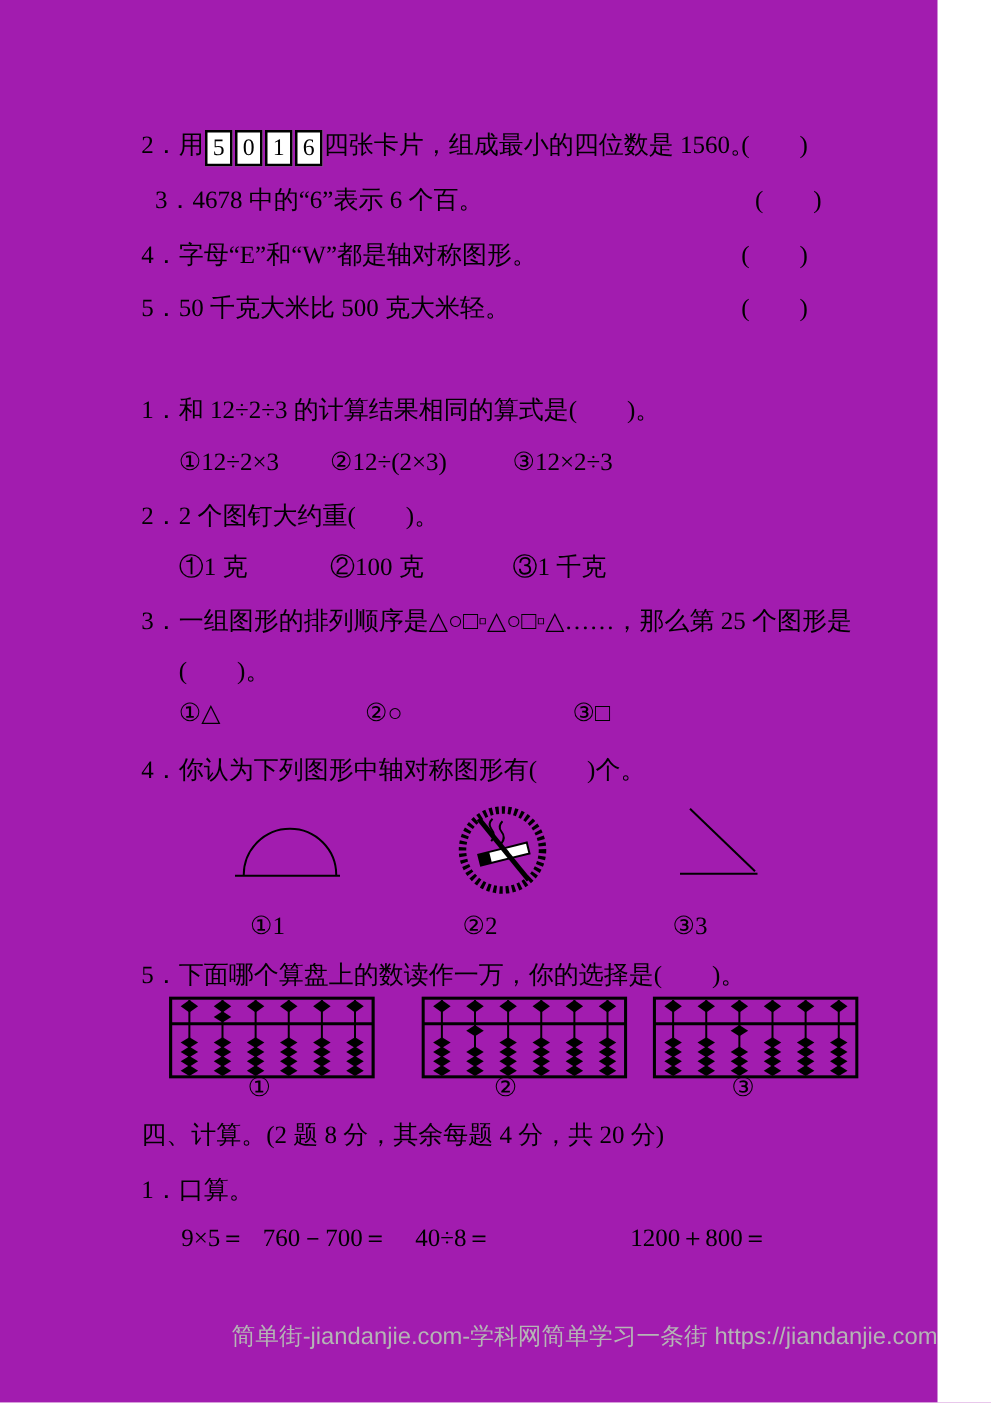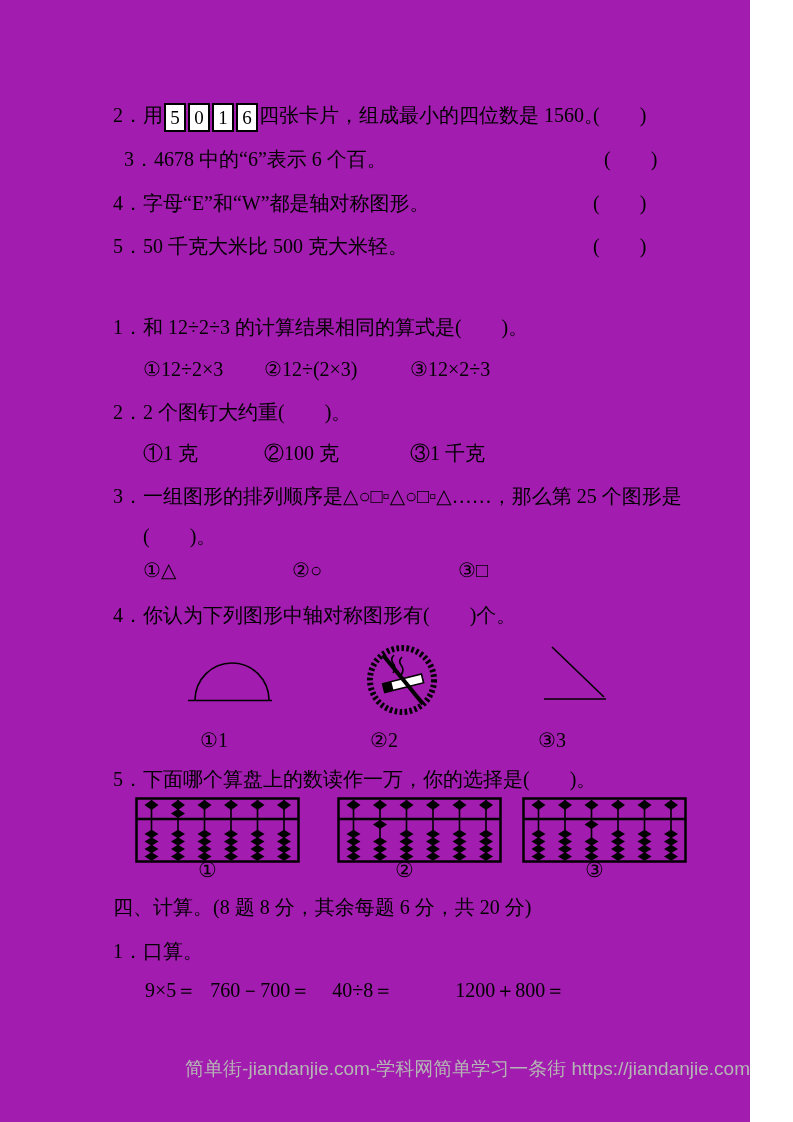--- a/index.html
+++ b/index.html
@@ -20,21 +20,21 @@
   .opt-b{display:inline-block;width:146px;}
   .opt-wa{display:inline-block;width:149px;}
   .opt-wb{display:inline-block;width:166px;}
   .fig{position:absolute;}
   .fig-label{position:absolute;white-space:nowrap;}
   .abacus{position:absolute;width:165px;height:66px;}
   .abacus-label{position:absolute;font-size:21px;}
   .eq{display:inline-block;}
   .eq1{margin-right:14px;}
   .eq2{margin-right:22px;}
-  .eq3{margin-right:62px;text-align:right;}
+  .eq3{margin-right:111px;text-align:right;}
   #watermark{
     position:absolute;top:1056px;left:0;right:0;text-align:right;
     font-family:"Liberation Sans","DejaVu Sans",sans-serif;
     font-size:19px;color:#b5b5b5;
   }
   svg{display:block;}
 </style>
 </head>
 <body>
 
@@ -230,20 +230,20 @@
         <polygon points="142,59.5 149,55.2 156,59.5 149,63.8" fill="#000"></polygon>
         <polygon points="142,52 149,47.7 156,52 149,56.3" fill="#000"></polygon>
         <polygon points="142,44.5 149,40.2 156,44.5 149,48.8" fill="#000"></polygon>
         <polygon points="142,37 149,32.7 156,37 149,41.3" fill="#000"></polygon>
       </svg>
     </div>
   <div class="abacus-label" style="top:858px;left:198px;">①</div>
   <div class="abacus-label" style="top:858px;left:395px;">②</div>
   <div class="abacus-label" style="top:858px;left:585px;">③</div>
 
-  <div class="row" style="top:894px;">四、计算。(8 题 8 分，其余每题 6 分，共 20 分)</div>
+  <div class="row" style="top:894px;">四、计算。(2 题 8 分，其余每题 4 分，共 20 分)</div>
   <div class="row" style="top:938px;">1．口算。</div>
   <div class="opt-row" style="top:977px;left:145px;">
     <span class="eq eq1">9×5＝</span><span class="eq eq2">760－700＝</span><span class="eq eq3">40÷8＝</span><span class="eq">1200＋800＝</span>
   </div>
 
   <div id="watermark">简单街-jiandanjie.com-学科网简单学习一条街 https://jiandanjie.com</div>
 </div>
 
 </body></html>

